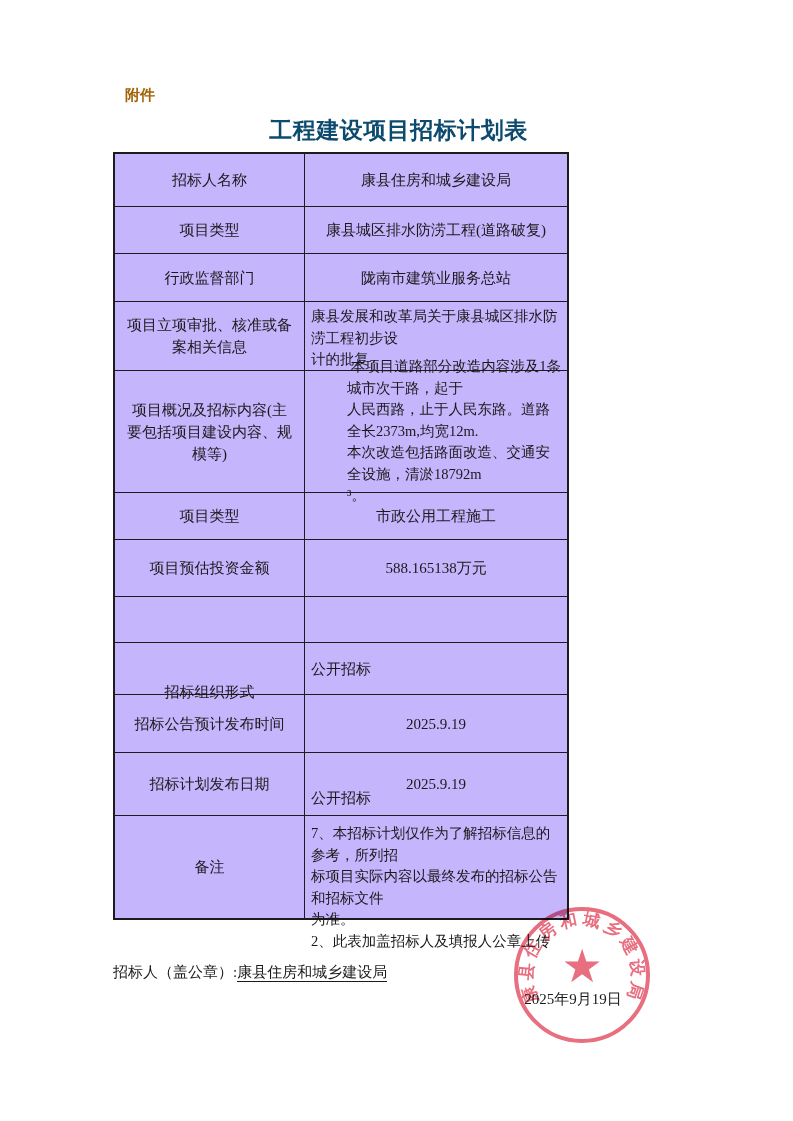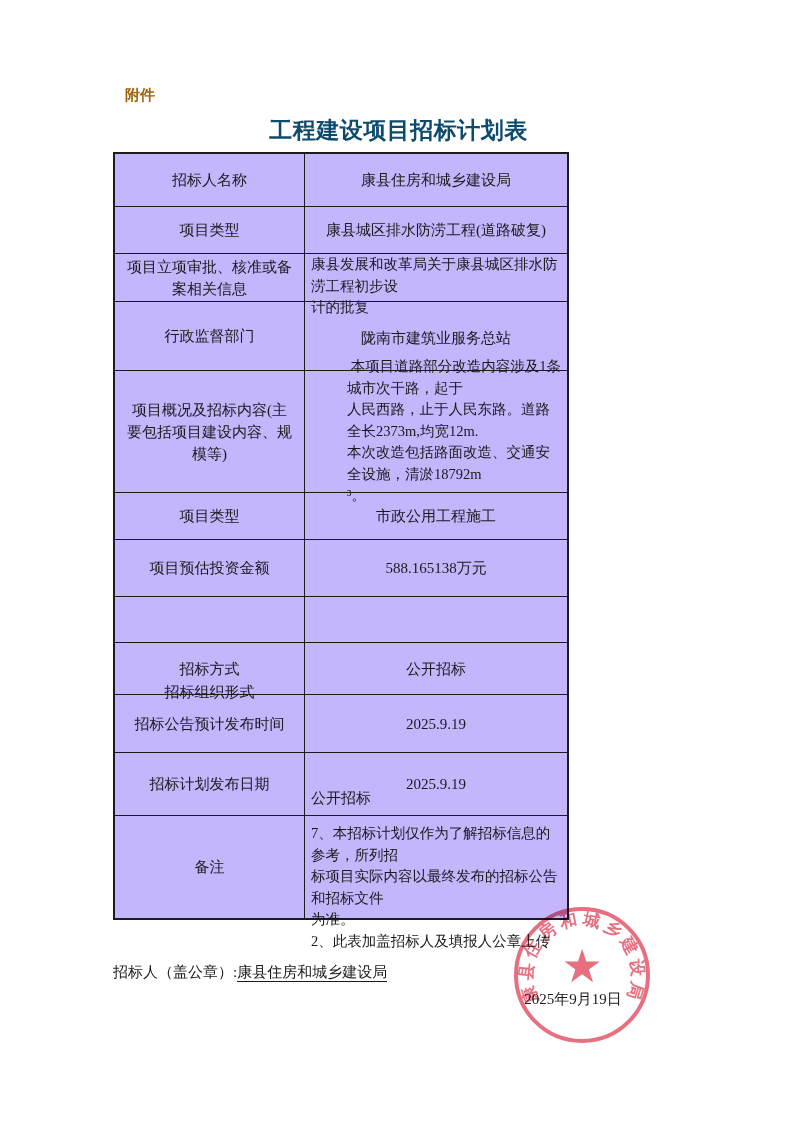--- a/index.html
+++ b/index.html
@@ -108,28 +108,28 @@
   <div class="tbl">
     <div class="trow">
       <div class="lcell">招标人名称</div>
       <div class="vcell">康县住房和城乡建设局</div>
     </div>
     <div class="trow">
       <div class="lcell">项目类型</div>
       <div class="vcell">康县城区排水防涝工程(道路破复)</div>
     </div>
     <div class="trow">
+      <div class="lcell">行政监督部门</div>
+      <div class="vcell">陇南市建筑业服务总站</div>
+    </div>
+    <div class="trow">
       <div class="lcell">项目立项审批、核准或备
 案相关信息</div>
       <div class="vcell left top">康县发展和改革局关于康县城区排水防涝工程初步设
 计的批复</div>
-    </div>
-    <div class="trow">
-      <div class="lcell">行政监督部门</div>
-      <div class="vcell">陇南市建筑业服务总站</div>
     </div>
     <div class="trow">
       <div class="lcell">项目概况及招标内容(主
 要包括项目建设内容、规
 模等)</div>
       <div class="vcell left"> 本项目道路部分改造内容涉及1条城市次干路，起于
 人民西路，止于人民东路。道路全长2373m,均宽12m.
 本次改造包括路面改造、交通安全设施，清淤18792m
 ³。</div>
     </div>
@@ -139,21 +139,20 @@
     </div>
     <div class="trow">
       <div class="lcell">项目预估投资金额</div>
       <div class="vcell">588.165138万元</div>
     </div>
     <div class="trow">
       <div class="lcell">招标组织形式</div>
       <div class="vcell">公开招标</div>
     </div>
     <div class="trow">
-      <div class="lcell">招标方式</div>
       <div class="vcell">公开招标</div>
     </div>
     <div class="trow">
       <div class="lcell">招标公告预计发布时间</div>
       <div class="vcell">2025.9.19</div>
     </div>
     <div class="trow">
       <div class="lcell">招标计划发布日期</div>
       <div class="vcell">2025.9.19</div>
     </div>

